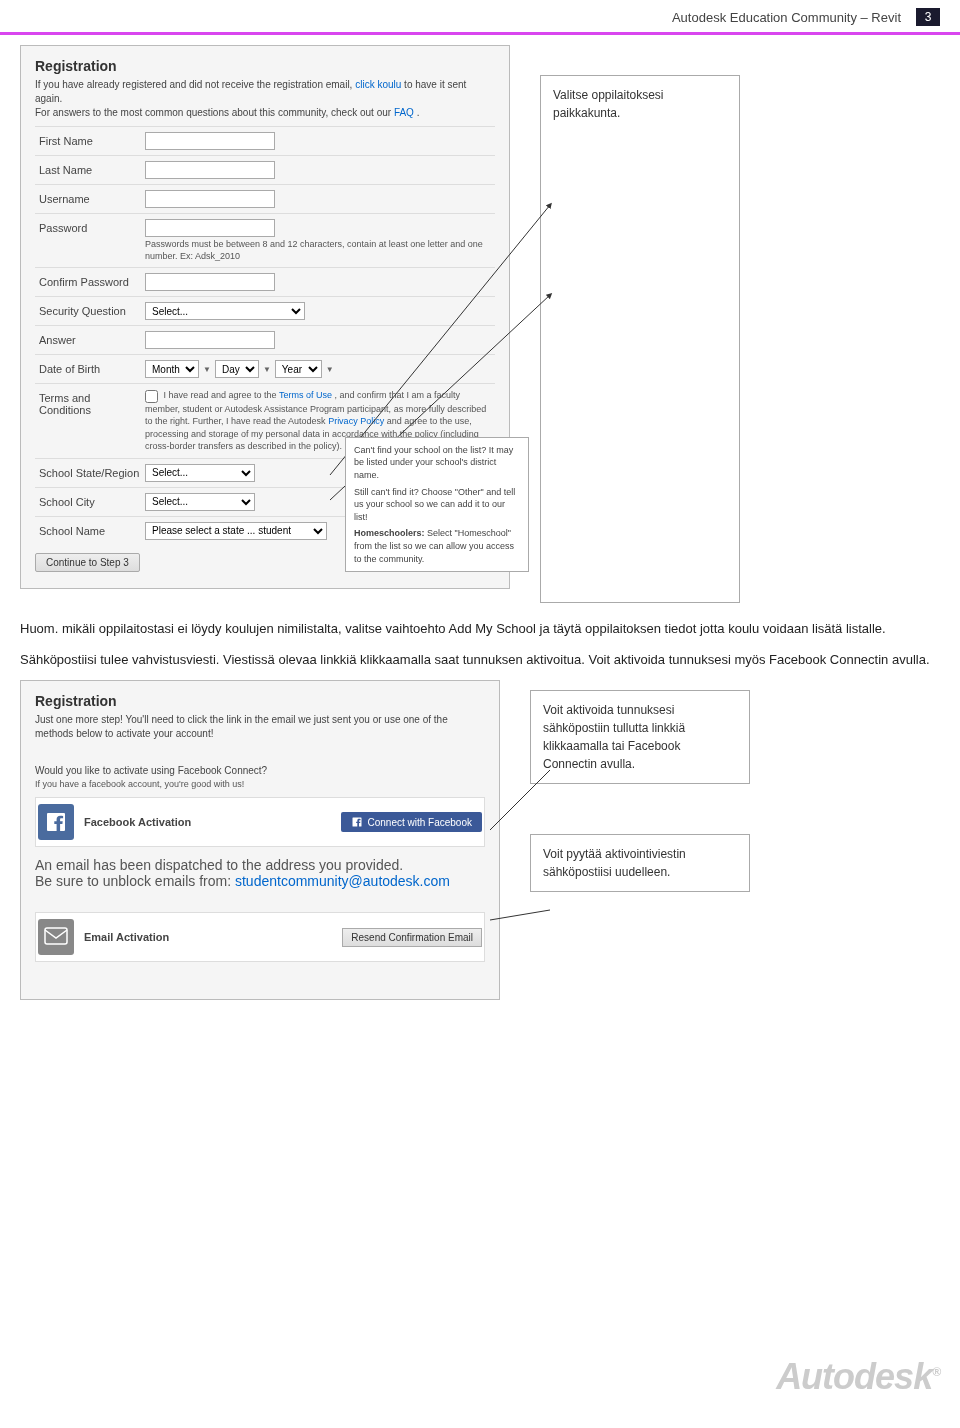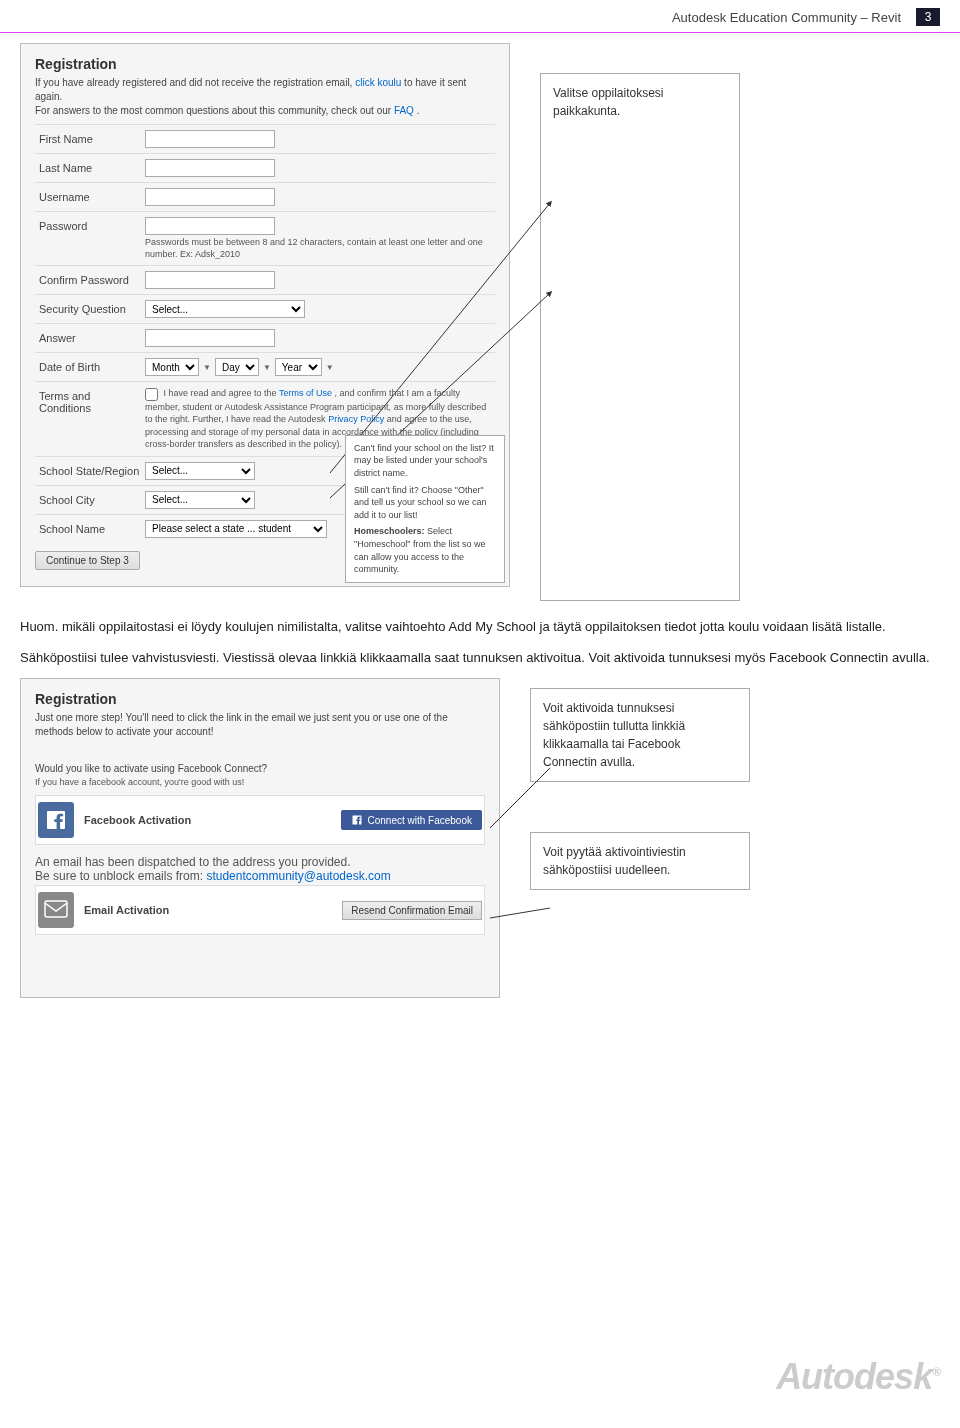--- a/index.html
+++ b/index.html
@@ -13,21 +13,21 @@
       position: relative;
       overflow-x: hidden;
     }
 
     
     .page-header {
       display: flex;
       justify-content: flex-end;
       align-items: center;
       padding: 8px 20px 6px 20px;
-      border-bottom: 1px solid #d946ef;
+      border-bottom: 3px solid #d946ef;
       margin-bottom: 10px;
     }
     .page-header-title {
       font-size: 13px;
       color: #444;
       flex: 1;
       text-align: right;
       padding-right: 15px;
     }
     .page-number {
@@ -259,23 +259,23 @@
     }
     .resend-btn {
       background: linear-gradient(to bottom, #eee, #ddd);
       border: 1px solid #aaa;
       font-size: 10px;
       padding: 3px 8px;
       cursor: pointer;
       color: #333;
     }
     .email-dispatch {
-      font-size: 12px;
+      font-size: 14px;
       color: #555;
-      margin-bottom: 2px;
+      margin-bottom: 23px;
     }
     .email-link {
       color: #0066cc;
     }
 
     
     .tooltip-area2 {
       flex: 1;
       padding-left: 30px;
       padding-top: 10px;
@@ -425,21 +425,21 @@
           </div>
         </div>
         <div class="form-row" style="position:relative;">
           <div class="form-label">School Name</div>
           <div class="form-field">
             <select class="form-select" style="width:182px;">
               <option>Please select a state ... student</option>
             </select>
           </div>
 
-          <div style="position:absolute; left:310px; top:-80px; background:#fff; border:1px solid #aaa; padding:6px 8px; font-size:9px; color:#444; line-height:1.4; width:160px; z-index:10;">
+          <div style="position:absolute; left:310px; top:-80px; background:#fff; border:1px solid #aaa; padding:6px 8px; font-size:9px; color:#444; line-height:1.4; width:184px; z-index:10;">
             <p>Can't find your school on the list? It may be listed under your school's district name.</p>
             <p style="margin-top:4px;">Still can't find it? Choose "Other" and tell us your school so we can add it to our list!</p>
             <p style="margin-top:4px;"><strong>Homeschoolers:</strong> Select "Homeschool" from the list so we can allow you access to the community.</p>
           </div>
         </div>
         <div style="padding: 8px 0 4px 0;">
           <button class="form-btn">Continue to Step 3</button>
         </div>
       </div>
     </div>

